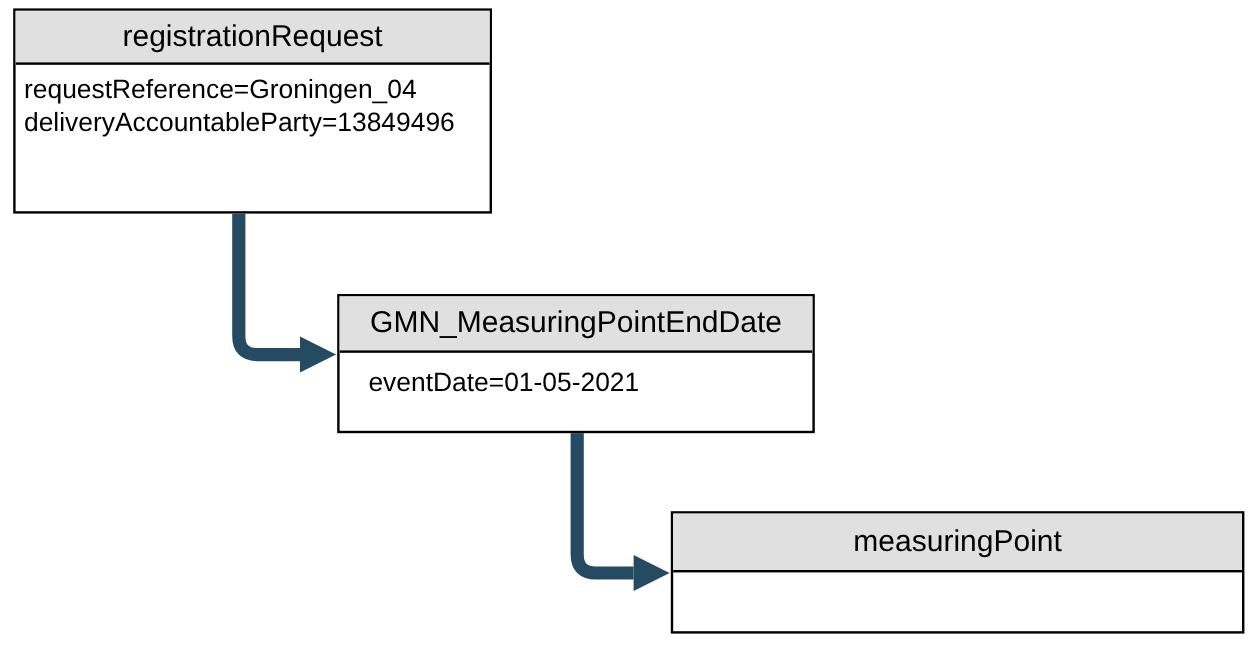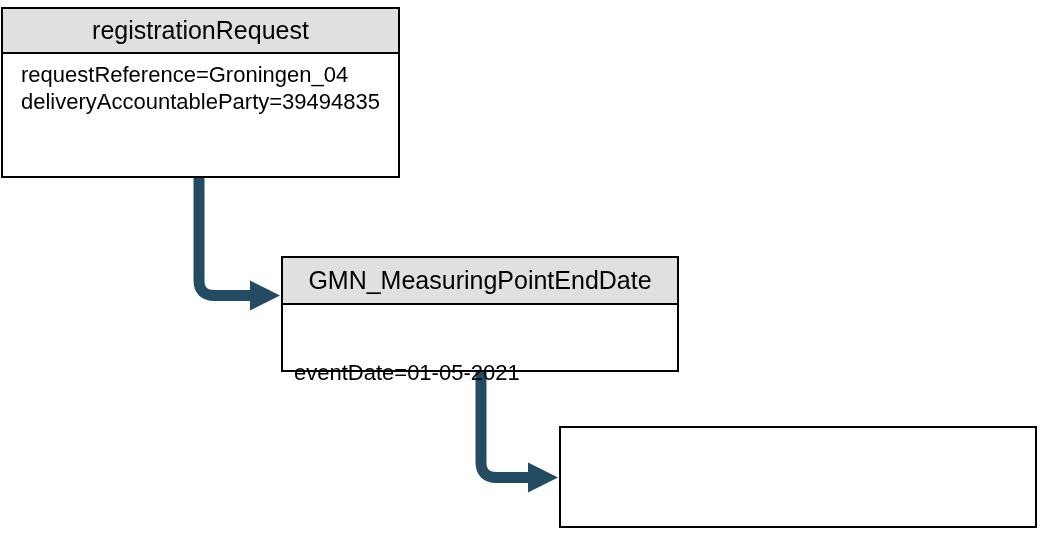--- a/index.html
+++ b/index.html
@@ -39,27 +39,27 @@
     color: #000000;
     font-size: 22px;
     overflow: hidden;
   }
   .attr-line {
     white-space: nowrap;
     overflow: hidden;
     line-height: 27px;
   }
   
-  .node1 { left: 1px; top: 7px; width: 399px; height: 171px; }
+  .node1 { left: 11px; top: 7px; width: 399px; height: 171px; }
   .node1 .node-header { height: 45px; }
-  .node1 .node-body { padding: 7px 0 0 18px; }
+  .node1 .node-body { padding: 7px 0 0 7px; }
   
-  .node2 { left: 281px; top: 256px; width: 398px; height: 116px; }
+  .node2 { left: 281px; top: 245px; width: 398px; height: 116px; }
   .node2 .node-header { height: 47px; }
-  .node2 .node-body { padding: 11px 0 0 11px; margin-top: 43px; }
+  .node2 .node-body { padding: 11px 0 0 24px; }
   
   .node3 { left: 559px; top: 426px; width: 478px; height: 102px; }
   .node3 .node-header { height: 49px; }
   .node3 .node-body { height: 49px; display: flex; align-items: center; padding-left: 9px; }
   .connector-layer {
     position: absolute;
     left: 0; top: 0;
     width: 1042px;
     height: 538px;
     pointer-events: none;
@@ -78,27 +78,28 @@
     <g>
       <path d="M481,359 L481,462 Q481,477.5 496.5,477.5 L528,477.5" fill="none" stroke="#254B63" stroke-width="11"></path>
       <polygon points="528,462.5 558,477.5 528,492.5" fill="#254B63"></polygon>
     </g>
   </svg>
 
   <div class="node node1" style="border-color: rgb(0, 0, 0);">
     <div class="node-header" style="background: rgb(224, 224, 224); border-bottom-color: rgb(0, 0, 0);">registrationRequest</div>
     <div class="node-body">
       <div class="attr-line">requestReference=Groningen_04</div>
-      <div class="attr-line">deliveryAccountableParty=39494835</div>
+      <div class="attr-line">deliveryAccountableParty=13849496</div>
     </div>
   </div>
 
   <div class="node node2" style="border-color: rgb(0, 0, 0);">
     <div class="node-header" style="background: rgb(224, 224, 224); border-bottom-color: rgb(0, 0, 0);">GMN_MeasuringPointEndDate</div>
     <div class="node-body">
       <div class="attr-line">eventDate=01-05-2021</div>
     </div>
   </div>
 
   <div class="node node3" style="border-color: rgb(0, 0, 0);">
+    <div class="node-header" style="background: rgb(224, 224, 224); border-bottom-color: rgb(0, 0, 0);">measuringPoint</div>
   </div>
 
 </div>
 
 </body></html>

